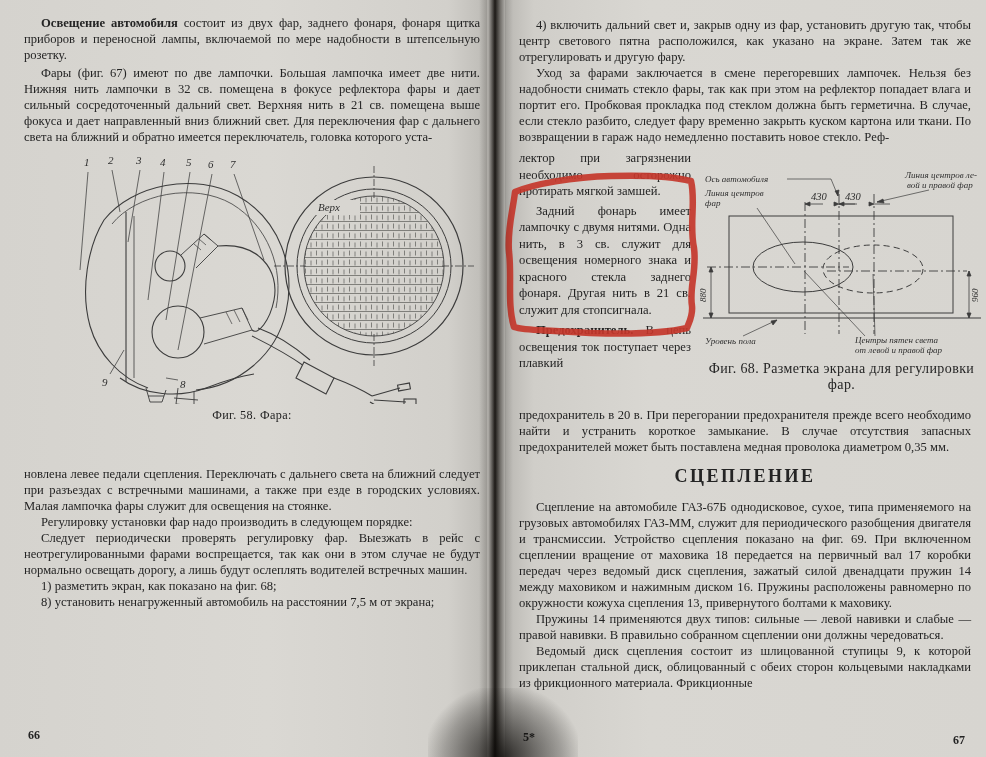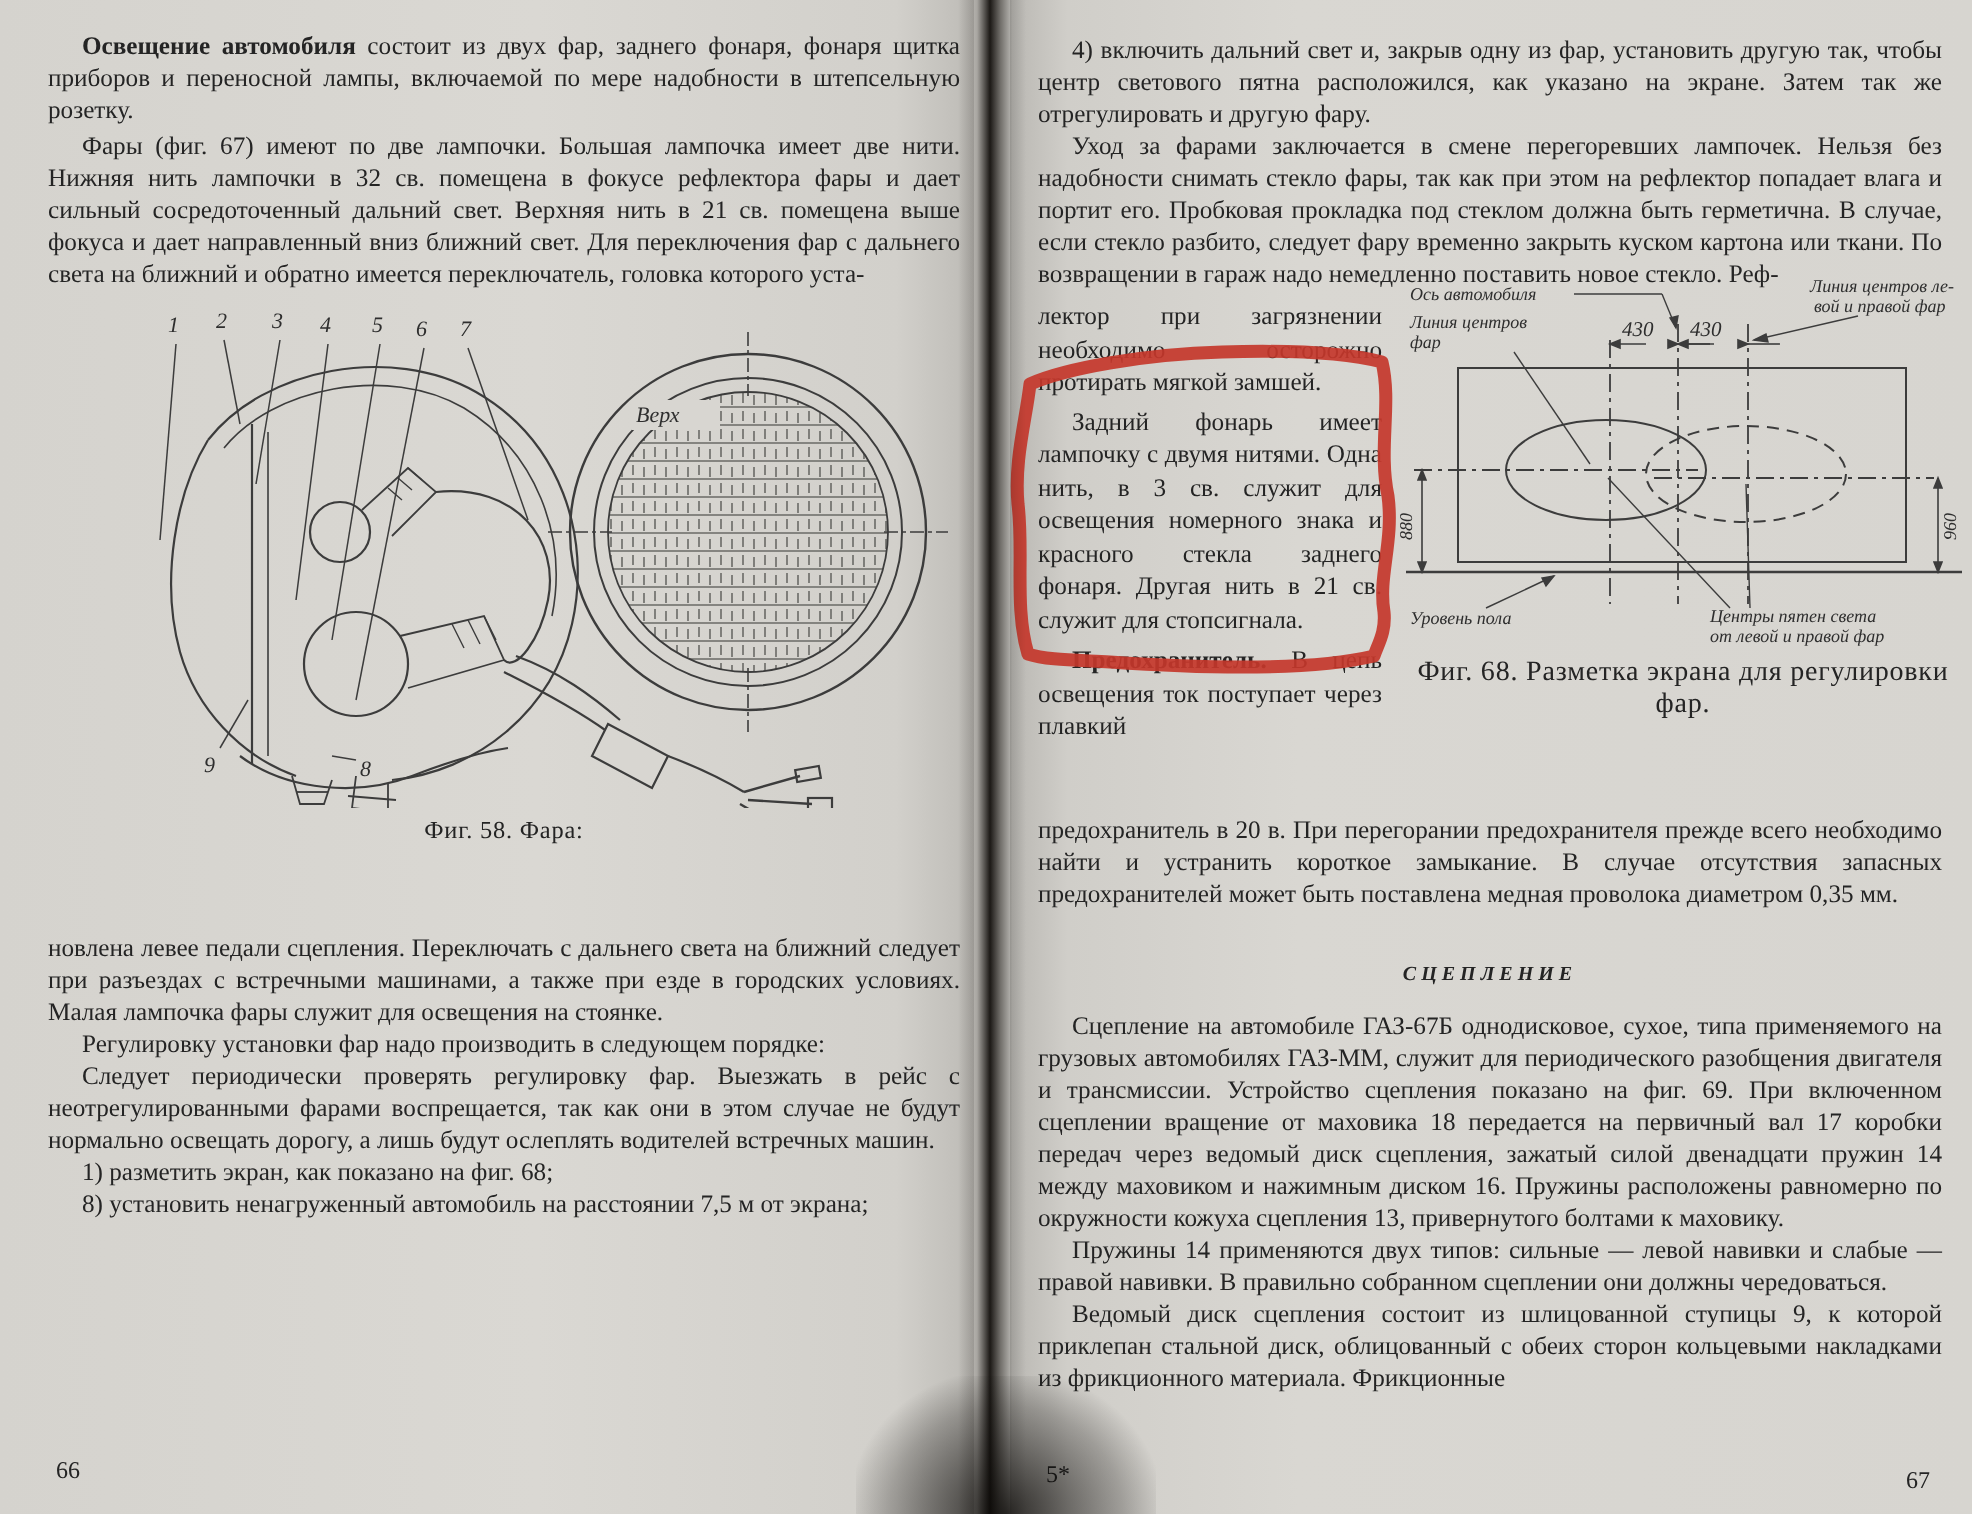--- a/index.html
+++ b/index.html
@@ -15,23 +15,23 @@
   #spine{position:absolute;left:479px;top:0;width:34px;height:757px;
     background:linear-gradient(90deg,rgba(0,0,0,0) 0%,rgba(30,26,22,.25) 28%,rgba(18,15,12,.95) 47%,rgba(25,22,18,.55) 62%,rgba(0,0,0,.12) 80%,rgba(0,0,0,0) 100%);}
   #spine-bottom{position:absolute;left:428px;top:688px;width:150px;height:69px;
     background:radial-gradient(ellipse at 50% 100%,rgba(10,8,6,.8) 0%,rgba(10,8,6,.25) 55%,rgba(0,0,0,0) 75%);}
   .txt{font-size:12.6px;line-height:16px;text-align:justify;}
   .ind{text-indent:17px;}
   .abs{position:absolute;}
   b{font-weight:bold;}
   .caption{font-size:12.2px;text-align:center;letter-spacing:.4px;}
   .legend{font-size:8.9px;line-height:11.5px;text-align:center;font-style:italic;color:#333;}
-  .h-sec{font-weight:bold;font-size:10px;letter-spacing:2.5px;text-align:center;margin:24px 0 12px 0;font-style:italic;}
+  .h-sec{font-weight:bold;font-size:18px;letter-spacing:2.5px;text-align:center;margin:8px 0 12px 0;}
   .h-sub{font-weight:bold;font-size:12.6px;text-align:center;margin:0 0 11px 0;}
-  .pagenum{font-size:12px;font-weight:normal;}
+  .pagenum{font-size:12px;font-weight:bold;}
   .figlabel{font-style:italic;font-size:9px;fill:#2e2e2e;}
   .fignum{font-style:italic;font-size:11px;fill:#2e2e2e;}
   svg{display:block;}
 </style>
 </head>
 <body>
 
 <div class="page" id="page-left">
 
   <p class="txt abs ind" style="left:24px;top:2px;width:456px;"><b>Освещение автомобиля</b><span> состоит из двух фар, заднего фонаря, фонаря щитка приборов и переносной лампы, включаемой по мере надобности в штепсельную розетку.</span></p>
@@ -136,21 +136,21 @@
 
   <p class="txt abs ind" style="left:14px;top:4px;width:452px;">4) включить дальний свет и, закрыв одну из фар, установить другую так, чтобы центр светового пятна расположился, как указано на экране. Затем так же отрегулировать и другую фару.</p>
   <p class="txt abs ind" style="left:14px;top:52px;width:452px;">Уход за фарами заключается в смене перегоревших лампочек. Нельзя без надобности снимать стекло фары, так как при этом на рефлектор попадает влага и портит его. Пробковая прокладка под стеклом должна быть герметична. В случае, если стекло разбито, следует фару временно закрыть куском картона или ткани. По возвращении в гараж надо немедленно поставить новое стекло. Реф-</p>
 
   <div class="abs" style="left:14px;top:150px;width:172px;">
     <p class="txt" style="margin:0;line-height:16.5px;">лектор при загрязнении необходимо осторожно протирать мягкой замшей.</p>
     <p class="txt ind" style="margin:3px 0 0 0;line-height:16.5px;">Задний фонарь имеет лампочку с двумя нитями. Одна нить, в 3 св. служит для освещения номерного знака и красного стекла заднего фонаря. Другая нить в 21 св. служит для стопсигнала.</p>
     <p class="txt ind" style="margin:4px 0 0 0;line-height:16.5px;"><b>Предохранитель.</b><span> В цепь освещения ток поступает через плавкий</span></p>
   </div>
 
-  <div class="abs" style="left:192px;top:136px;width:289px;">
+  <div class="abs" style="left:192px;top:168px;width:289px;">
     <svg width="289" height="190" viewBox="0 0 289 190">
       <g stroke="#3c3c3c" fill="none" stroke-width="1">
 
         <rect x="32" y="48" width="224" height="97"></rect>
 
         <line x1="6" y1="150" x2="284" y2="150" stroke-width="1.2"></line>
 
         <g stroke-dasharray="9 3 2 3" stroke-width=".9">
           <line x1="108" y1="34" x2="108" y2="166"></line>
           <line x1="142" y1="26" x2="142" y2="166"></line>

